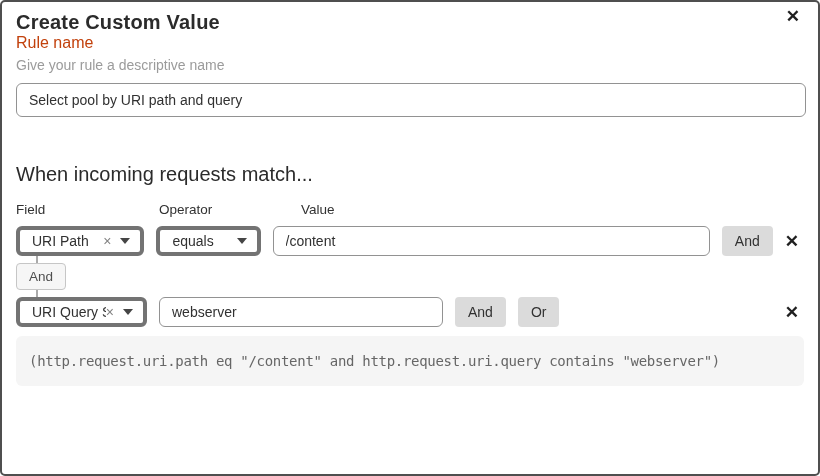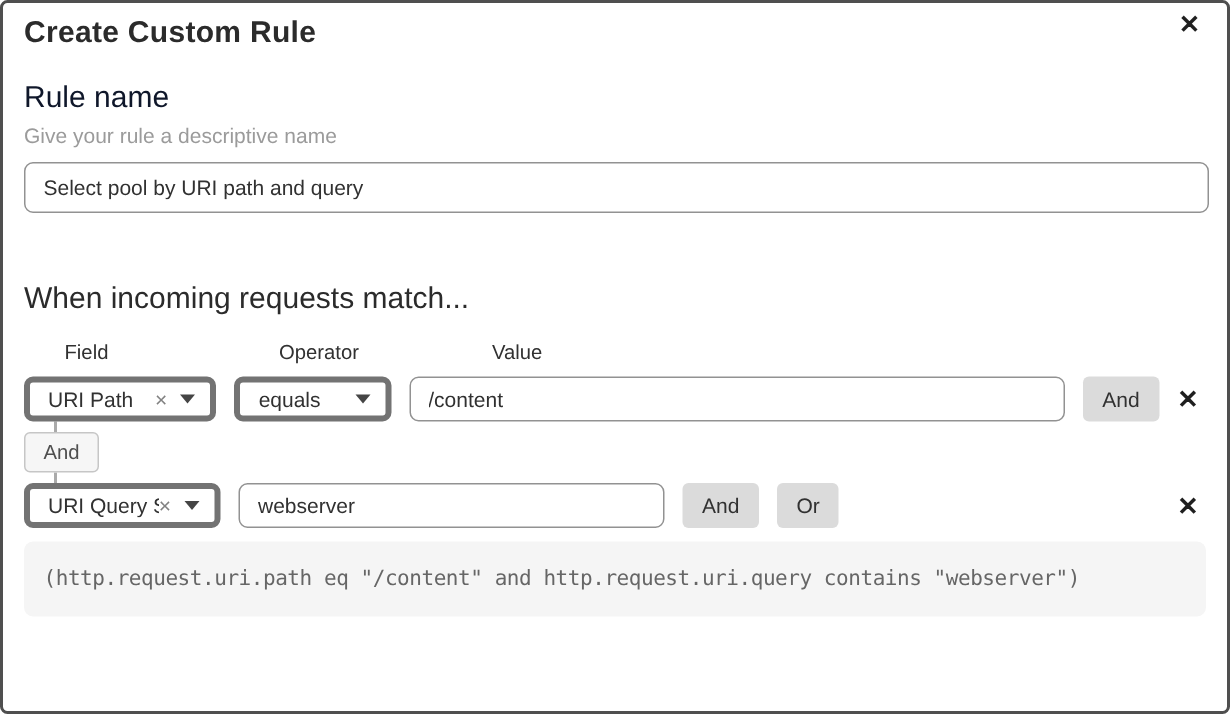--- a/index.html
+++ b/index.html
@@ -17,33 +17,33 @@
   }
 
   .close-btn {
     position: absolute; top: 5px; right: 18px;
     font-size: 17px; font-weight: 700; color: #1f1f1f;
     cursor: pointer; line-height: 1.2;
   }
 
   .title { margin-top: 9px; font-size: 20px; font-weight: 700; color: #2b2b2b; letter-spacing: .2px; }
 
-  .rule-label  { margin-top: 20px; font-size: 20px; color: #0f172a; }
+  .rule-label  { font-size: 16px; color: #c2410c; }
   .rule-helper { margin-top: 5px;  font-size: 14px; color: #9b9b9b; }
   .rule-input {
     margin-top: 10px; width: 790px; height: 18px;
     border: 1px solid #929292; border-radius: 6px;
     padding: 16px 12px; font-size: 14px; color: #313131;
     font-family: inherit; outline: none; display: block;
   }
 
   .match-heading { margin-top: 46px; font-size: 20px; font-weight: 400; color: #2b2b2b; }
 
   .col-labels { display: flex; gap: 12px; margin-top: 16px; font-size: 13.5px; color: #313131; }
-  .col-labels .c-field { width: 131px; margin-left: 27px; }
+  .col-labels .c-field { width: 131px; }
   .col-labels .c-op    { width: 130px; }
   .col-labels .c-val   { flex: 1; }
 
   .match-row { display: flex; align-items: center; gap: 12px; margin-top: 9px; height: 30px; }
 
   .select {
     display: flex; align-items: center; height: 30px;
     border: 4px solid #737373; border-radius: 6px;
     padding: 0 10px 0 12px; font-size: 14px; background: #fff; cursor: pointer;
   }
@@ -99,21 +99,21 @@
     font-size: 14px; color: #666; white-space: nowrap; letter-spacing: -0.3px;
   }
 </style>
 </head>
 <body>
 
 <div class="dialog">
 
   <span class="close-btn">✕</span>
 
-  <h1 class="title">Create Custom Rule</h1>
+  <h1 class="title">Create Custom Value</h1>
 
   <div class="rule-label">Rule name</div>
   <div class="rule-helper">Give your rule a descriptive name</div>
   <input class="rule-input" type="text" value="Select pool by URI path and query" style="">
 
   <div class="match-heading">When incoming requests match...</div>
 
   <div class="col-labels">
     <div class="c-field">Field</div>
     <div class="c-op">Operator</div>

